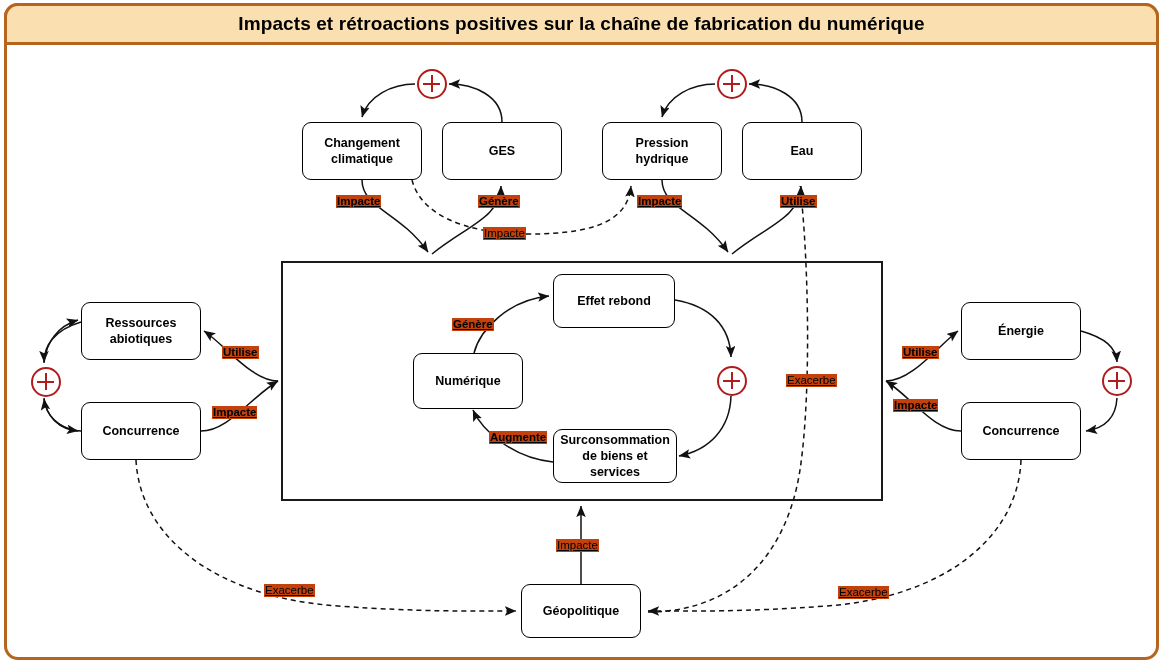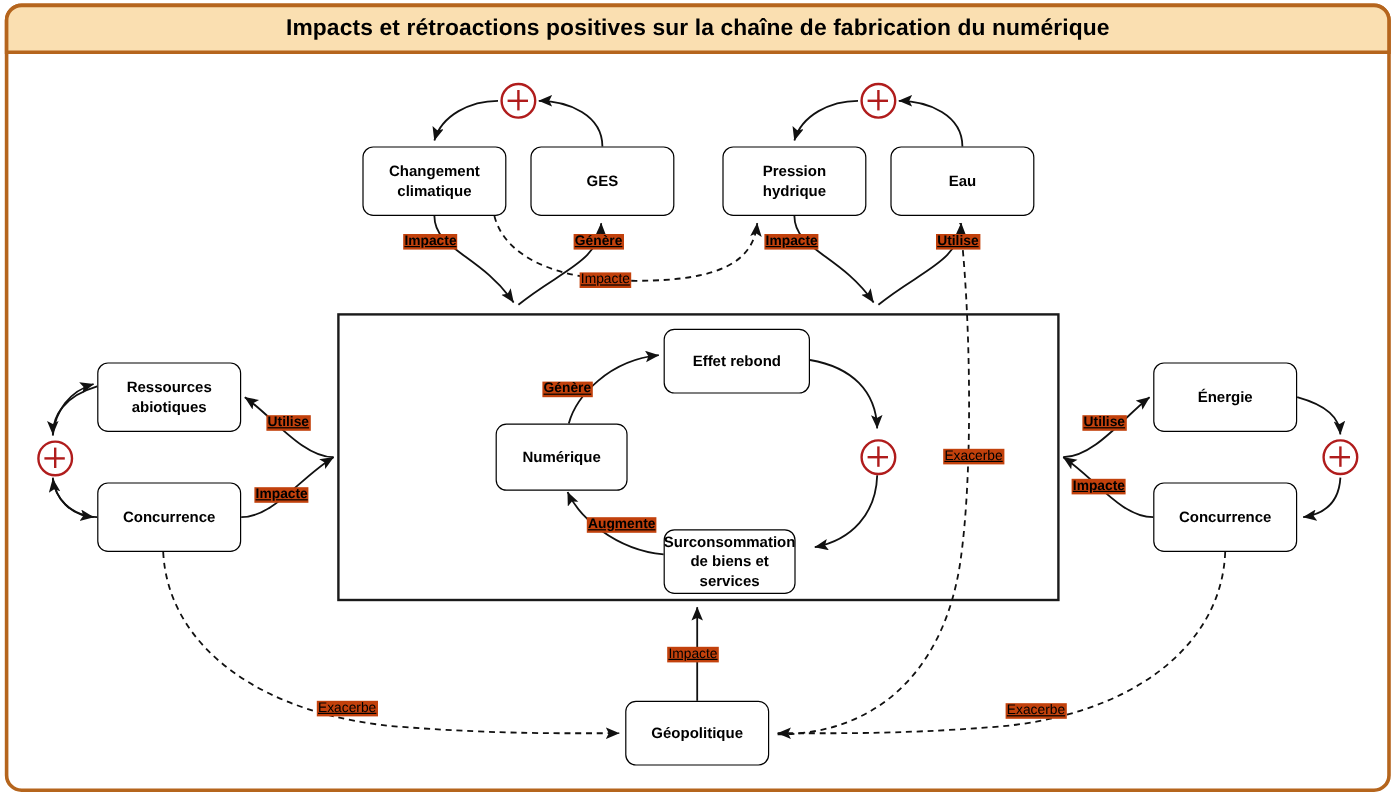--- a/index.html
+++ b/index.html
@@ -244,21 +244,21 @@
   </div>
 
   <div class="node" style="left:553px; top:274px; width:122px; height:54px;">
     <span class="node-inner">Effet rebond</span>
   </div>
 
   <div class="node" style="left:413px; top:353px; width:110px; height:56px;">
     <span class="node-inner">Numérique</span>
   </div>
 
-  <div class="node" style="left:553px; top:429px; width:110px; height:54px;margin-top:12px;">
+  <div class="node" style="left:553px; top:429px; width:124px; height:54px;">
     <span class="node-inner">
       <span>Surconsommation</span><br>
       <span>de biens et services</span>
     </span>
   </div>
 
   <div class="node" style="left:521px; top:584px; width:120px; height:54px;">
     <span class="node-inner">Géopolitique</span>
   </div>
 

